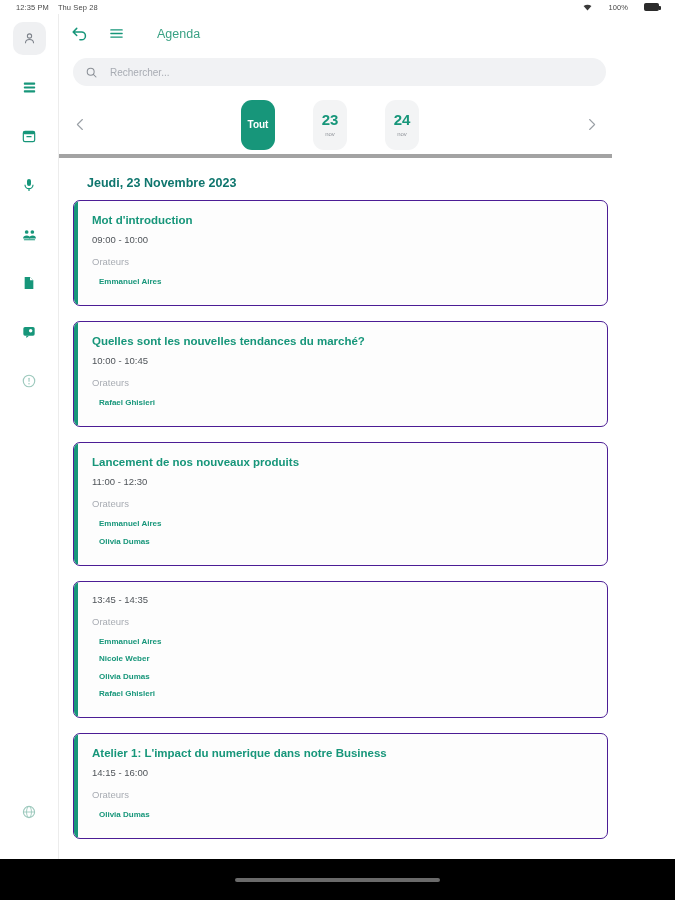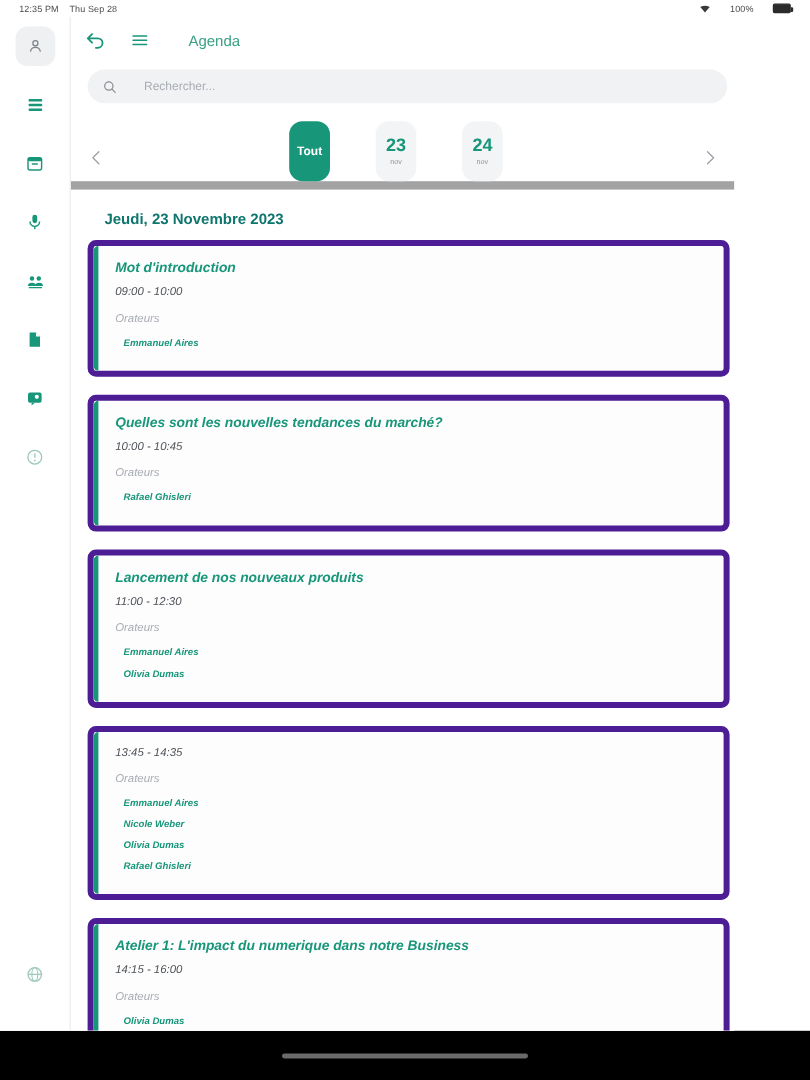--- a/index.html
+++ b/index.html
@@ -129,40 +129,40 @@
     padding: 5px 6px 9px 14px;
     flex-shrink: 0;
   }
   .searchbox {
     height: 28px;
     background: #f1f2f4;
     border-radius: 14px;
     display: flex;
     align-items: center;
     padding: 0 12px;
-    gap: 22px;
+    gap: 12px;
     justify-content: center;
   }
   .searchbox input {
     flex: 1;
     border: none;
     outline: none;
     background: transparent;
     font-size: 10px;
     color: #555;
     font-family: "Liberation Sans", sans-serif;
   }
   .searchbox input::placeholder { color: #a8acb3; }
 
   
   .datestrip {
     height: 63px;
     display: flex;
-    align-items: flex-end;
-    border-bottom: 7px solid #a3a3a3;
+    align-items: center;
+    border-bottom: 4px solid #a3a3a3;
     padding: 0 8px;
     flex-shrink: 0;
     position: relative;
   }
   .arrow-btn {
     width: 26px; height: 40px;
     display: flex; align-items: center; justify-content: center;
     background: none; border: none; cursor: pointer;
     flex-shrink: 0;
   }
@@ -212,26 +212,25 @@
   }
   .day-head {
     font-size: 12.5px;
     font-weight: 700;
     color: #0f766e;
     padding: 18px 0 10px 14px;
   }
   .card {
     position: relative;
     background: #fdfdfd;
-    border: 5px solid #4c1d95;
+    border: 1px solid #4c1d95;
     border-radius: 7px;
     margin-bottom: 15px;
     padding: 12px 0 14px 18px;
     overflow: hidden;
-    font-style: italic;
   }
   .card::before {
     content: "";
     position: absolute;
     left: 0; top: 0; bottom: 0;
     width: 4px;
     background: #17967a;
     border-radius: 7px 0 0 7px;
   }
   .card-title {

